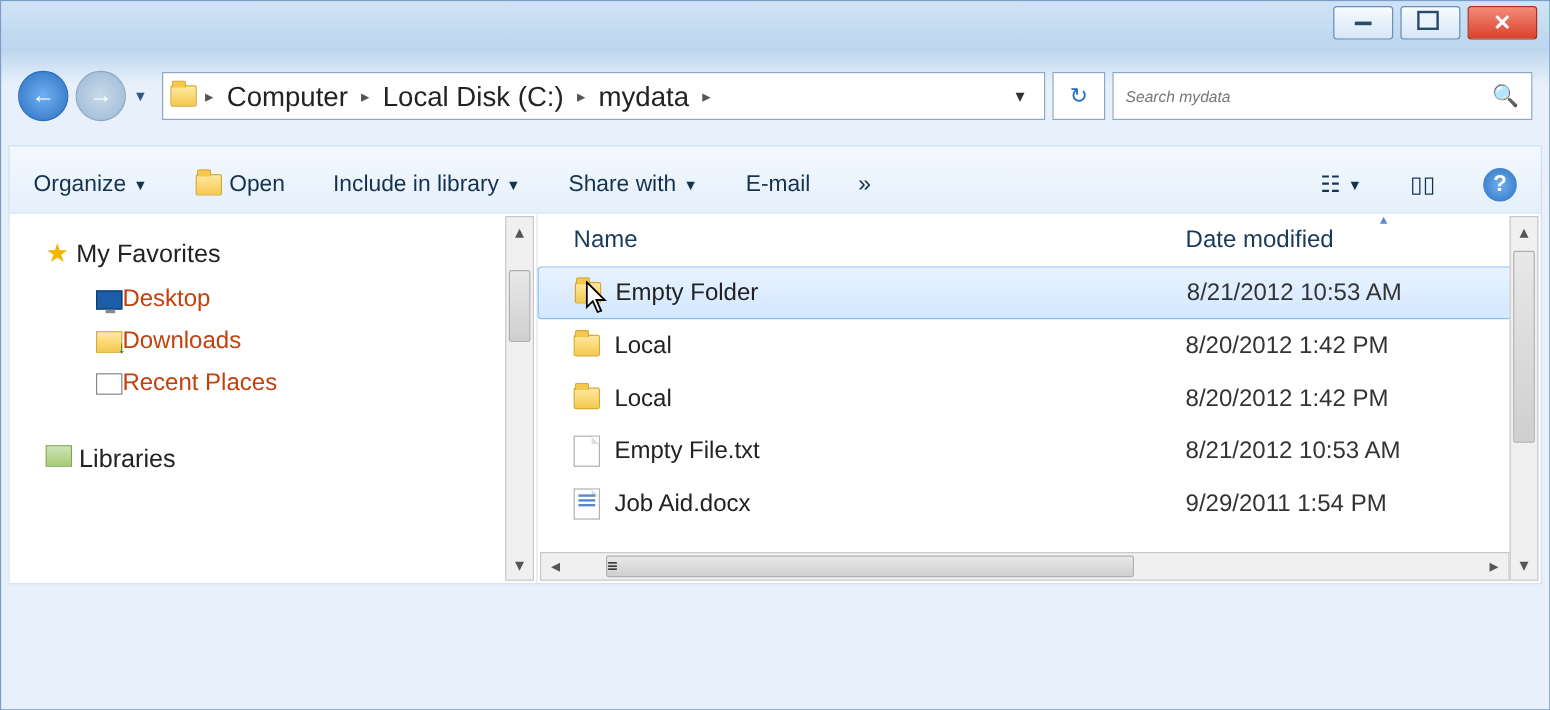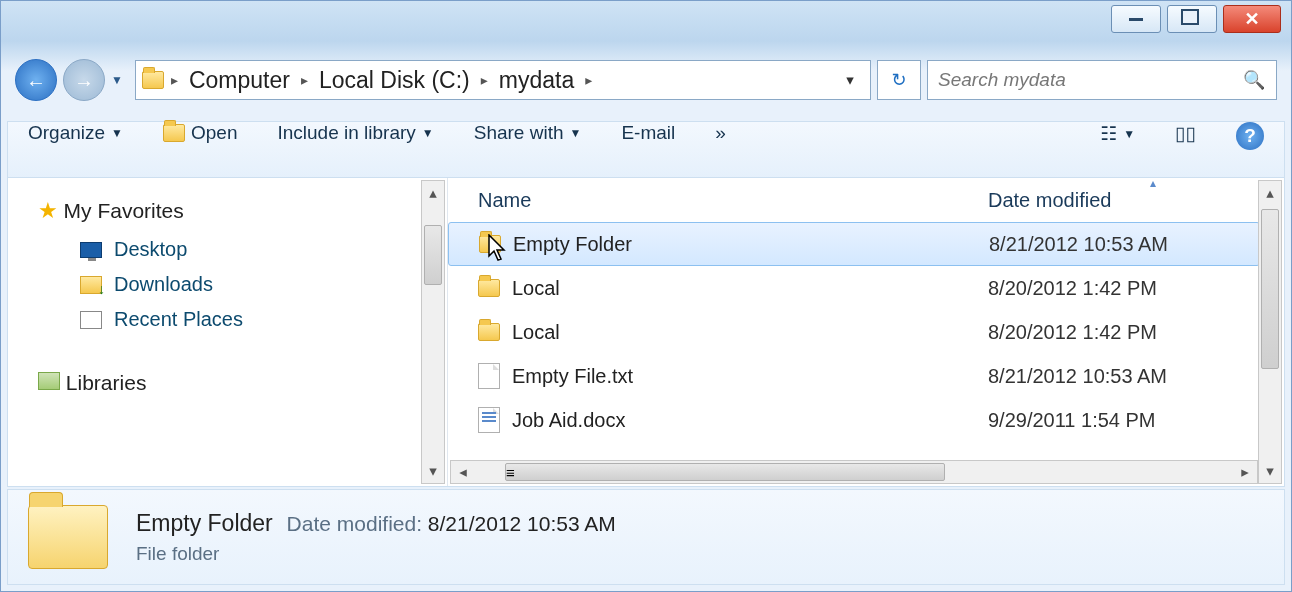--- a/index.html
+++ b/index.html
@@ -75,43 +75,43 @@
   .addr-seg { padding: 4px 4px; font-size:23px; color:#222; cursor:default;}
   .addr-dd { width:28px; text-align:center; color:#333;}
   .refresh-box {
     width: 44px; height: 40px; background:#fff; border:1px solid #8aa8c6;
     display:flex;align-items:center;justify-content:center;color:#1f6fc2;font-size:18px;
   }
   .search-box {
     width: 350px; height: 40px; background:#fff; border:1px solid #8aa8c6;
     display:flex;align-items:center;padding:0 10px;justify-content:space-between;
   }
-  .search-box .ph { color:#777; font-style:italic; font-size:19px;}
+  .search-box .ph { color:#777; font-style:italic; font-size:13px;}
   .search-box .mag { color:#1f6fc2; font-size:18px;}
   
   .toolbar {
     position:absolute; top:120px; left:6px; right:6px; height:66px;
     background: linear-gradient(#f3f8fe, #e3effb);
     border:1px solid #cddff0;
-    display:flex; align-items:flex-start; padding:0 20px; gap:40px;
+    display:flex; align-items:center; padding:0 20px; gap:40px;
     font-size:19px; color:#16334e;
   }
   .tool-item { display:flex; align-items:center; gap:6px;}
   .caret { font-size:12px; color:#16334e;}
   .tool-spacer { flex:1; }
   .help-btn { width:28px;height:28px;border-radius:50%;background:radial-gradient(#6fb1f0,#2b6fc2);color:#fff;font-weight:bold;display:flex;align-items:center;justify-content:center;}
   
   .main {
     position:absolute; top:176px; left:6px; right:6px; bottom:104px;
     background:#fff; display:flex;
     border:1px solid #cddff0;
   }
   .nav-pane { width:440px; border-right:1px solid #e0e7ef; position:relative; padding:14px 10px 14px 30px;}
   .nav-pane .grp { font-size:21px; color:#222; margin:6px 0 8px;}
-  .nav-pane .item { font-size:20px; color:#0c4a6e; padding:6px 0 6px 42px; display:flex;align-items:center;gap:12px;}
+  .nav-pane .item { font-size:20px; color:#c2410c; padding:6px 0 6px 42px; display:flex;align-items:center;}
   .star { color:#f4b400; font-size:22px;}
   .folder-ico { width:22px; height:18px; background:linear-gradient(#ffe9a0,#f5c84f); border:1px solid #d9a82e; border-radius:2px; display:inline-block; position:relative;}
   .folder-ico:before{content:"";position:absolute;top:-5px;left:0;width:10px;height:5px;background:#f5c84f;border:1px solid #d9a82e;border-bottom:none;border-radius:2px 2px 0 0;}
   .monitor-ico{width:22px;height:16px;background:#1a5ea8;border:1px solid #0c3c70;display:inline-block;position:relative;}
   .monitor-ico:after{content:"";position:absolute;bottom:-4px;left:7px;width:8px;height:3px;background:#888;}
   .dl-ico{width:22px;height:18px;background:linear-gradient(#ffe9a0,#f5c84f);border:1px solid #d9a82e;display:inline-block;position:relative;}
   .dl-ico:after{content:"↓";position:absolute;right:-4px;bottom:-4px;color:#1a7a1a;font-weight:bold;font-size:14px;}
   .recent-ico{width:22px;height:18px;border:1px solid #888;background:#fff;display:inline-block;position:relative;}
   .lib-ico{width:22px;height:18px;background:linear-gradient(#cfe3b7,#a5cc77);border:1px solid #7aa84a;display:inline-block;}
   .scroll-v { position:absolute;right:2px;top:2px;bottom:2px;width:24px;background:#f0f0f0;border:1px solid #c8c8c8;display:flex;flex-direction:column;}
@@ -308,25 +308,14 @@
           </div>
         <div class="arr">▸</div>
       </div>
 
       <svg class="cursor" style="left:40px;top:56px" viewBox="0 0 20 28">
           <path d="M1 1 L1 22 L6 17 L10 26 L13 25 L9 16 L16 16 Z" fill="#fff" stroke="#000" stroke-width="1.5"></path>
         </svg>
     </div>
   </div>
 
-  <div class="details">
-    <div class="big-folder"></div>
-    <div class="det-text">
-      <div class="line1">
-        <span style="font-size:23px">Empty Folder</span>
-        <span class="lbl">Date modified:</span>
-        <span>8/21/2012 10:53 AM</span>
-      </div>
-      <div class="line2">File folder</div>
-    </div>
-  </div>
 
 </div>
 
 </body></html>

